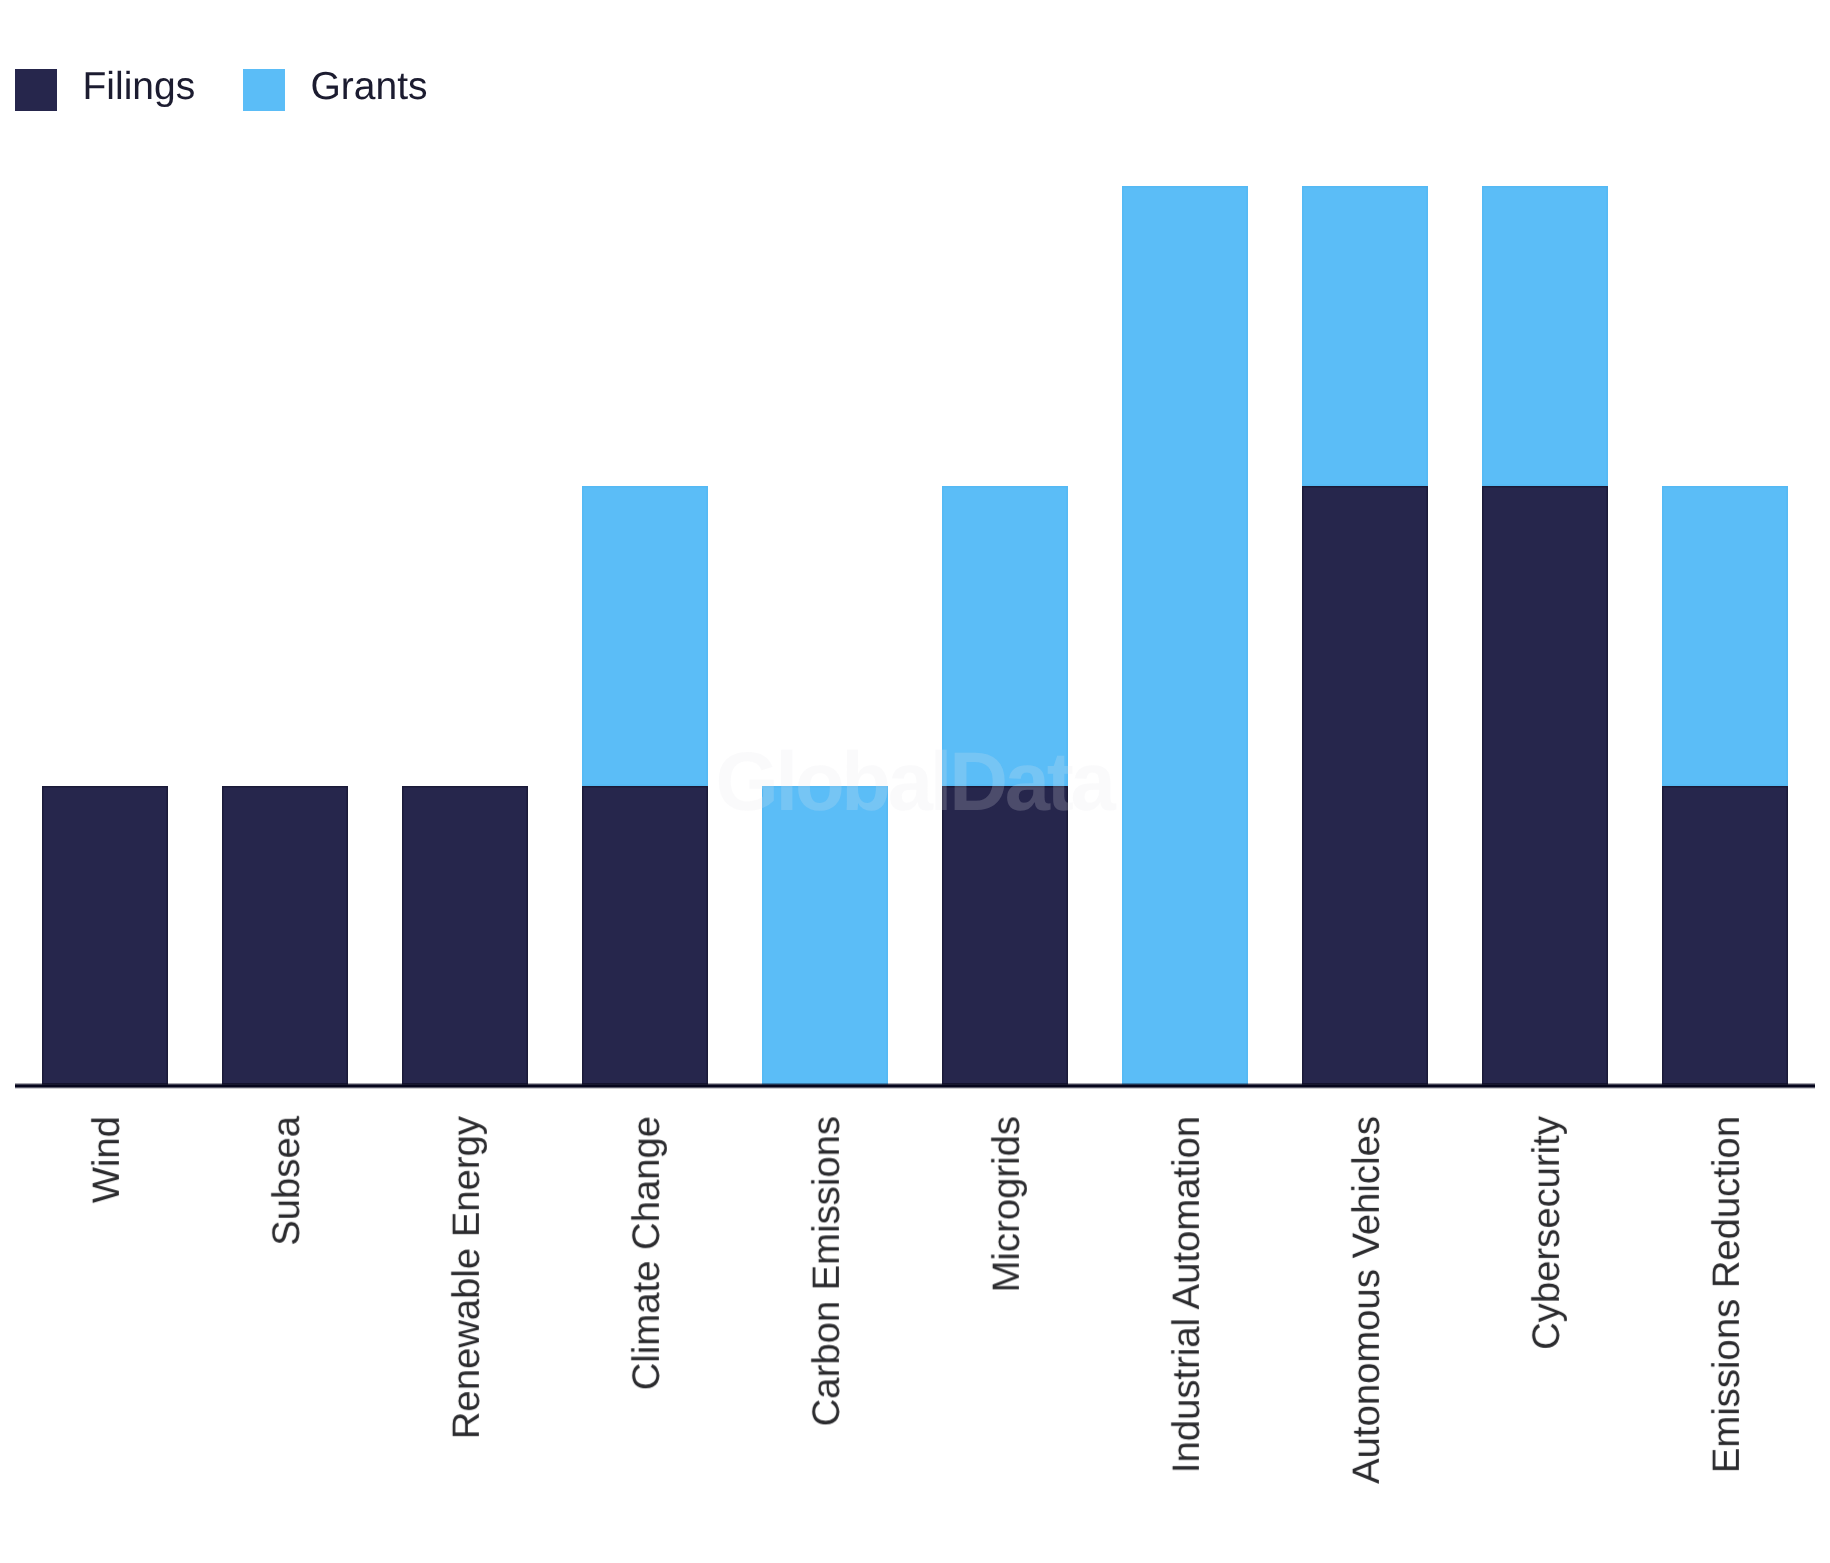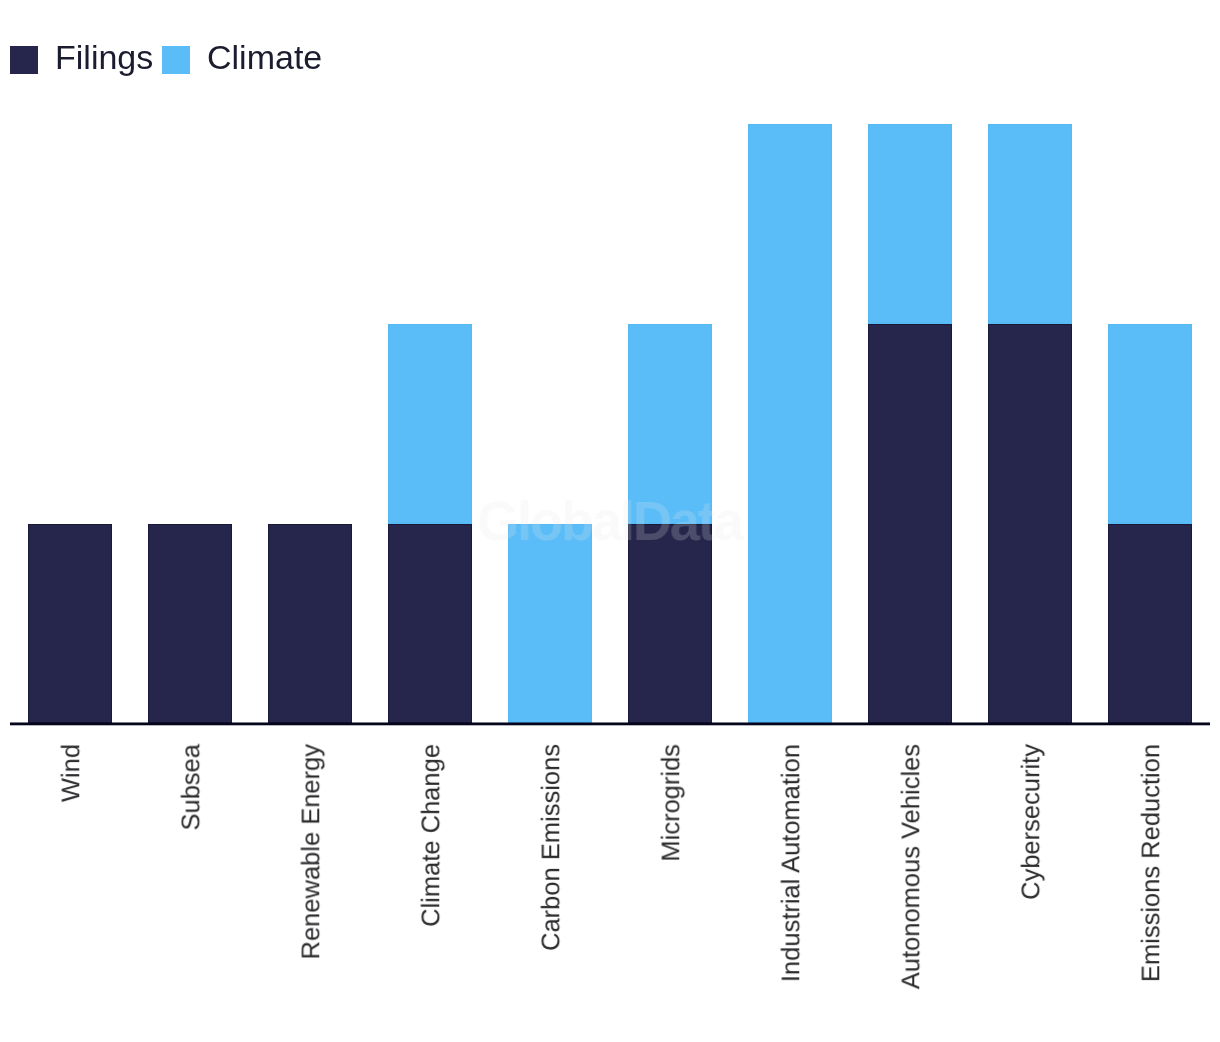--- a/index.html
+++ b/index.html
@@ -4,21 +4,21 @@
 <title>Chart</title>
 <style>
   html,body{margin:0;padding:0;background:#ffffff;}
   body{width:1220px;height:1042px;overflow:hidden;font-family:"Liberation Sans",sans-serif;-webkit-font-smoothing:antialiased;}
   #root{position:relative;width:1220px;height:1042px;background:#ffffff;}
 
   
   .legend{position:absolute;left:0;top:0;width:1220px;height:100px;}
   .legend-item{position:absolute;top:46px;height:28px;}
   .legend-swatch{position:absolute;left:0;top:0;width:27.7px;height:27.5px;display:block;}
-  .legend-label{position:absolute;left:44px;top:-3.3px;font-size:34px;line-height:28px;color:#1c1c30;white-space:nowrap;transform:translateZ(0);will-change:transform;}
+  .legend-label{position:absolute;left:44px;top:-3.3px;font-size:26px;line-height:28px;color:#1c1c30;white-space:nowrap;transform:translateZ(0);will-change:transform;}
 
   
   .watermark{position:absolute;left:477px;top:489px;font-size:55.5px;font-weight:bold;color:rgba(230,230,236,0.2);letter-spacing:-2.2px;white-space:nowrap;z-index:5;transform:scaleX(0.977) translateZ(0);will-change:transform;transform-origin:left top;}
 
   
   .plot{position:absolute;left:10px;top:0;width:1200px;height:723.4px;}
   .axis{position:absolute;left:10px;top:722px;width:1200px;height:4px;background:linear-gradient(to bottom, rgba(5,5,28,0) 0%, rgba(5,5,28,0.52) 12.5%, rgba(5,5,28,1) 37.5%, rgba(5,5,28,1) 62.5%, rgba(5,5,28,0.30) 87.5%, rgba(5,5,28,0) 100%);}
   .bars{position:absolute;left:0;top:0;width:1200px;height:723.4px;}
   .band{position:absolute;top:0;height:723.4px;width:120px;}
   .bar{position:absolute;bottom:0;left:18.25px;width:83.5px;}
@@ -32,21 +32,21 @@
 
 <div id="root">
 
   <div class="legend" id="legend">
       <div class="legend-item" style="left: 10.1px;">
         <span class="legend-swatch" style="background: rgb(38, 38, 76);"></span>
         <span class="legend-label" style="left: 44.9px;">Filings</span>
       </div>
       <div class="legend-item" style="left: 162.3px;">
         <span class="legend-swatch" style="background: rgb(91, 189, 247);"></span>
-        <span class="legend-label" style="left: 44.7px;">Climate</span>
+        <span class="legend-label" style="left: 44.7px;">Grants</span>
       </div>
     </div>
 
   <div class="plot">
     <div class="bars" id="bars">
         <div class="band" style="left: 0px;">
           <div class="bar" style="height: 199.7px;">
             <div class="seg" style="height: 199.7px; background: rgb(38, 38, 76); box-shadow: rgb(26, 26, 56) 0px 0px 0px 1px inset;"></div>
           </div>
         </div>

